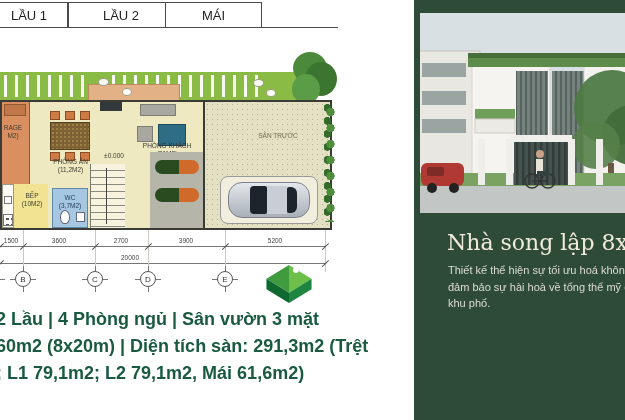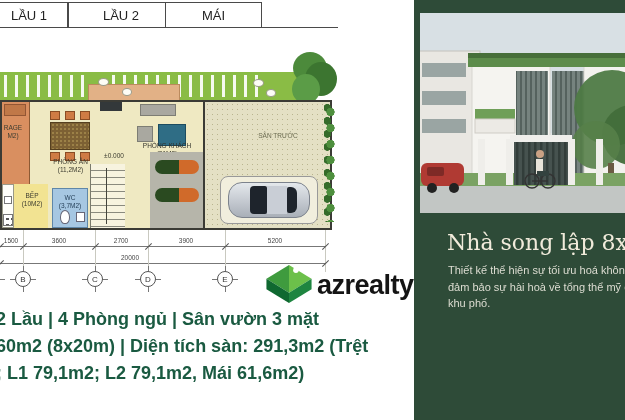--- a/index.html
+++ b/index.html
@@ -196,21 +196,20 @@
   </div>
 
   <div class="abs" style="left:263px;top:258px;width:160px;height:56px;">
     <svg width="52" height="52" viewBox="0 0 60 60">
       <polygon points="4,24 30,8 30,40" fill="#3f9b3e"></polygon>
       <polygon points="30,8 56,24 30,40" fill="#6cc04a"></polygon>
       <polygon points="4,24 30,40 30,52 4,36" fill="#0f6830"></polygon>
       <polygon points="56,24 30,40 30,52 56,36" fill="#1e8540"></polygon>
       <circle cx="38" cy="14" r="3.2" fill="#ffffff"></circle>
     </svg>
-    <span class="logotext abs" style="left:54px;top:12px;">azrealty</span>
   </div>
 
   <div class="abs" style="left:-4px;top:306px;width:420px;">
     <div class="sumline">2 Lầu | 4 Phòng ngủ | Sân vườn 3 mặt</div>
     <div class="sumline">60m2 (8x20m) | Diện tích sàn: 291,3m2 (Trệt</div>
     <div class="sumline">; L1 79,1m2; L2 79,1m2, Mái 61,6m2)</div>
   </div>
 
   <div id="panel" style="background:#2e4b38;">
 

